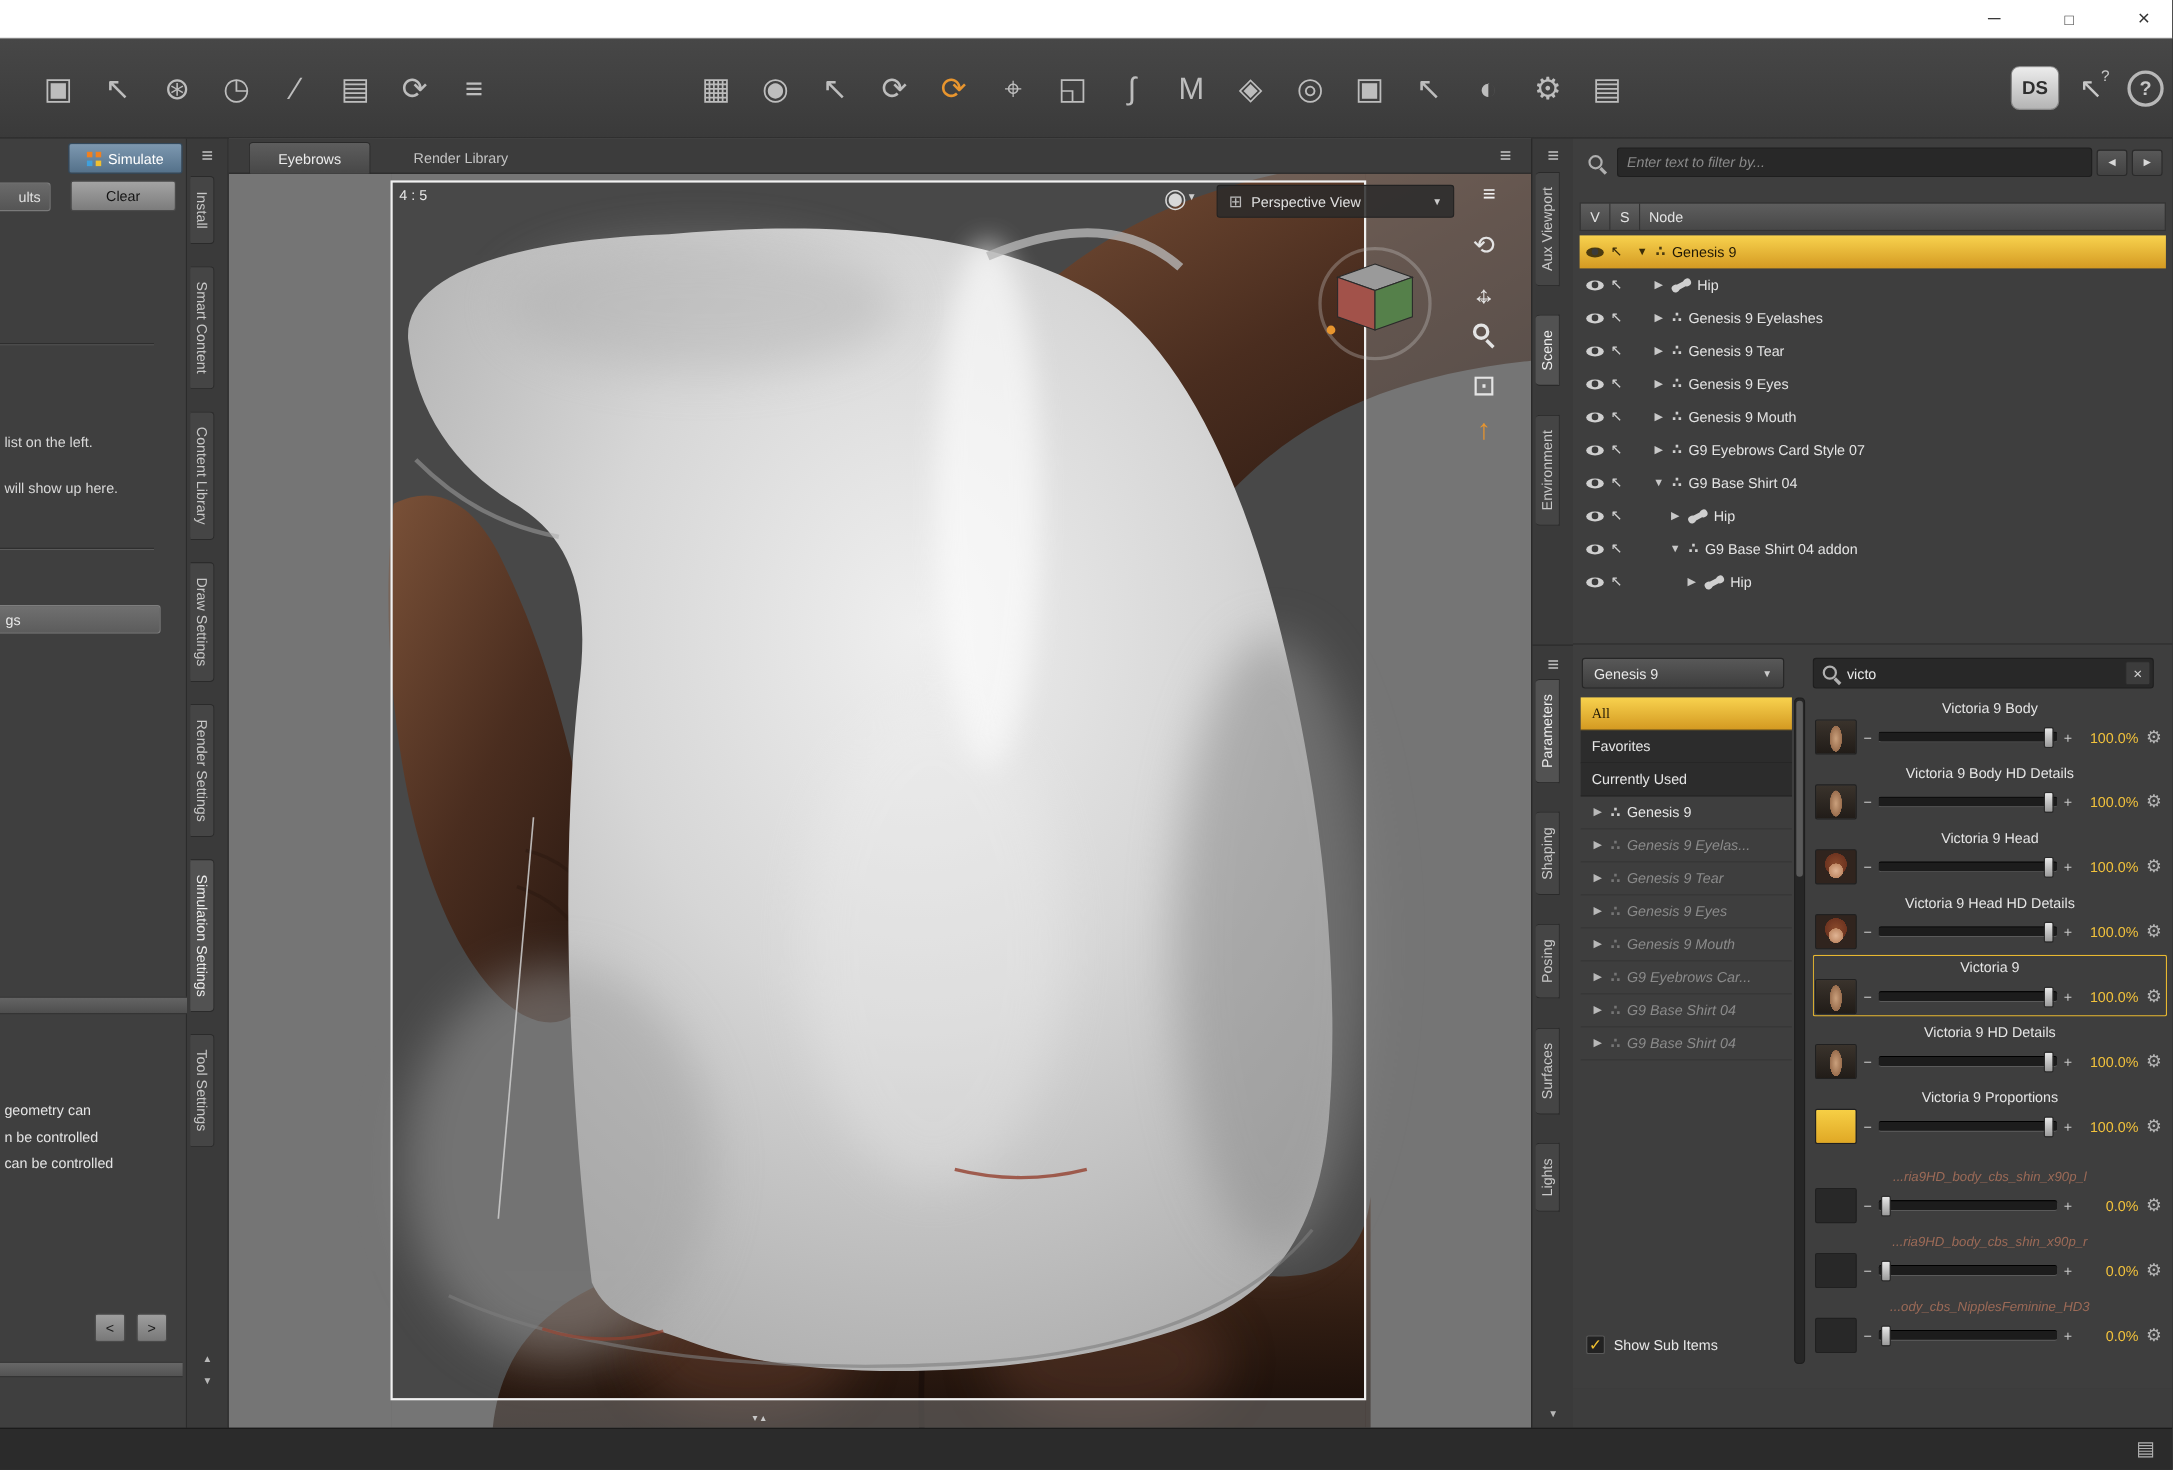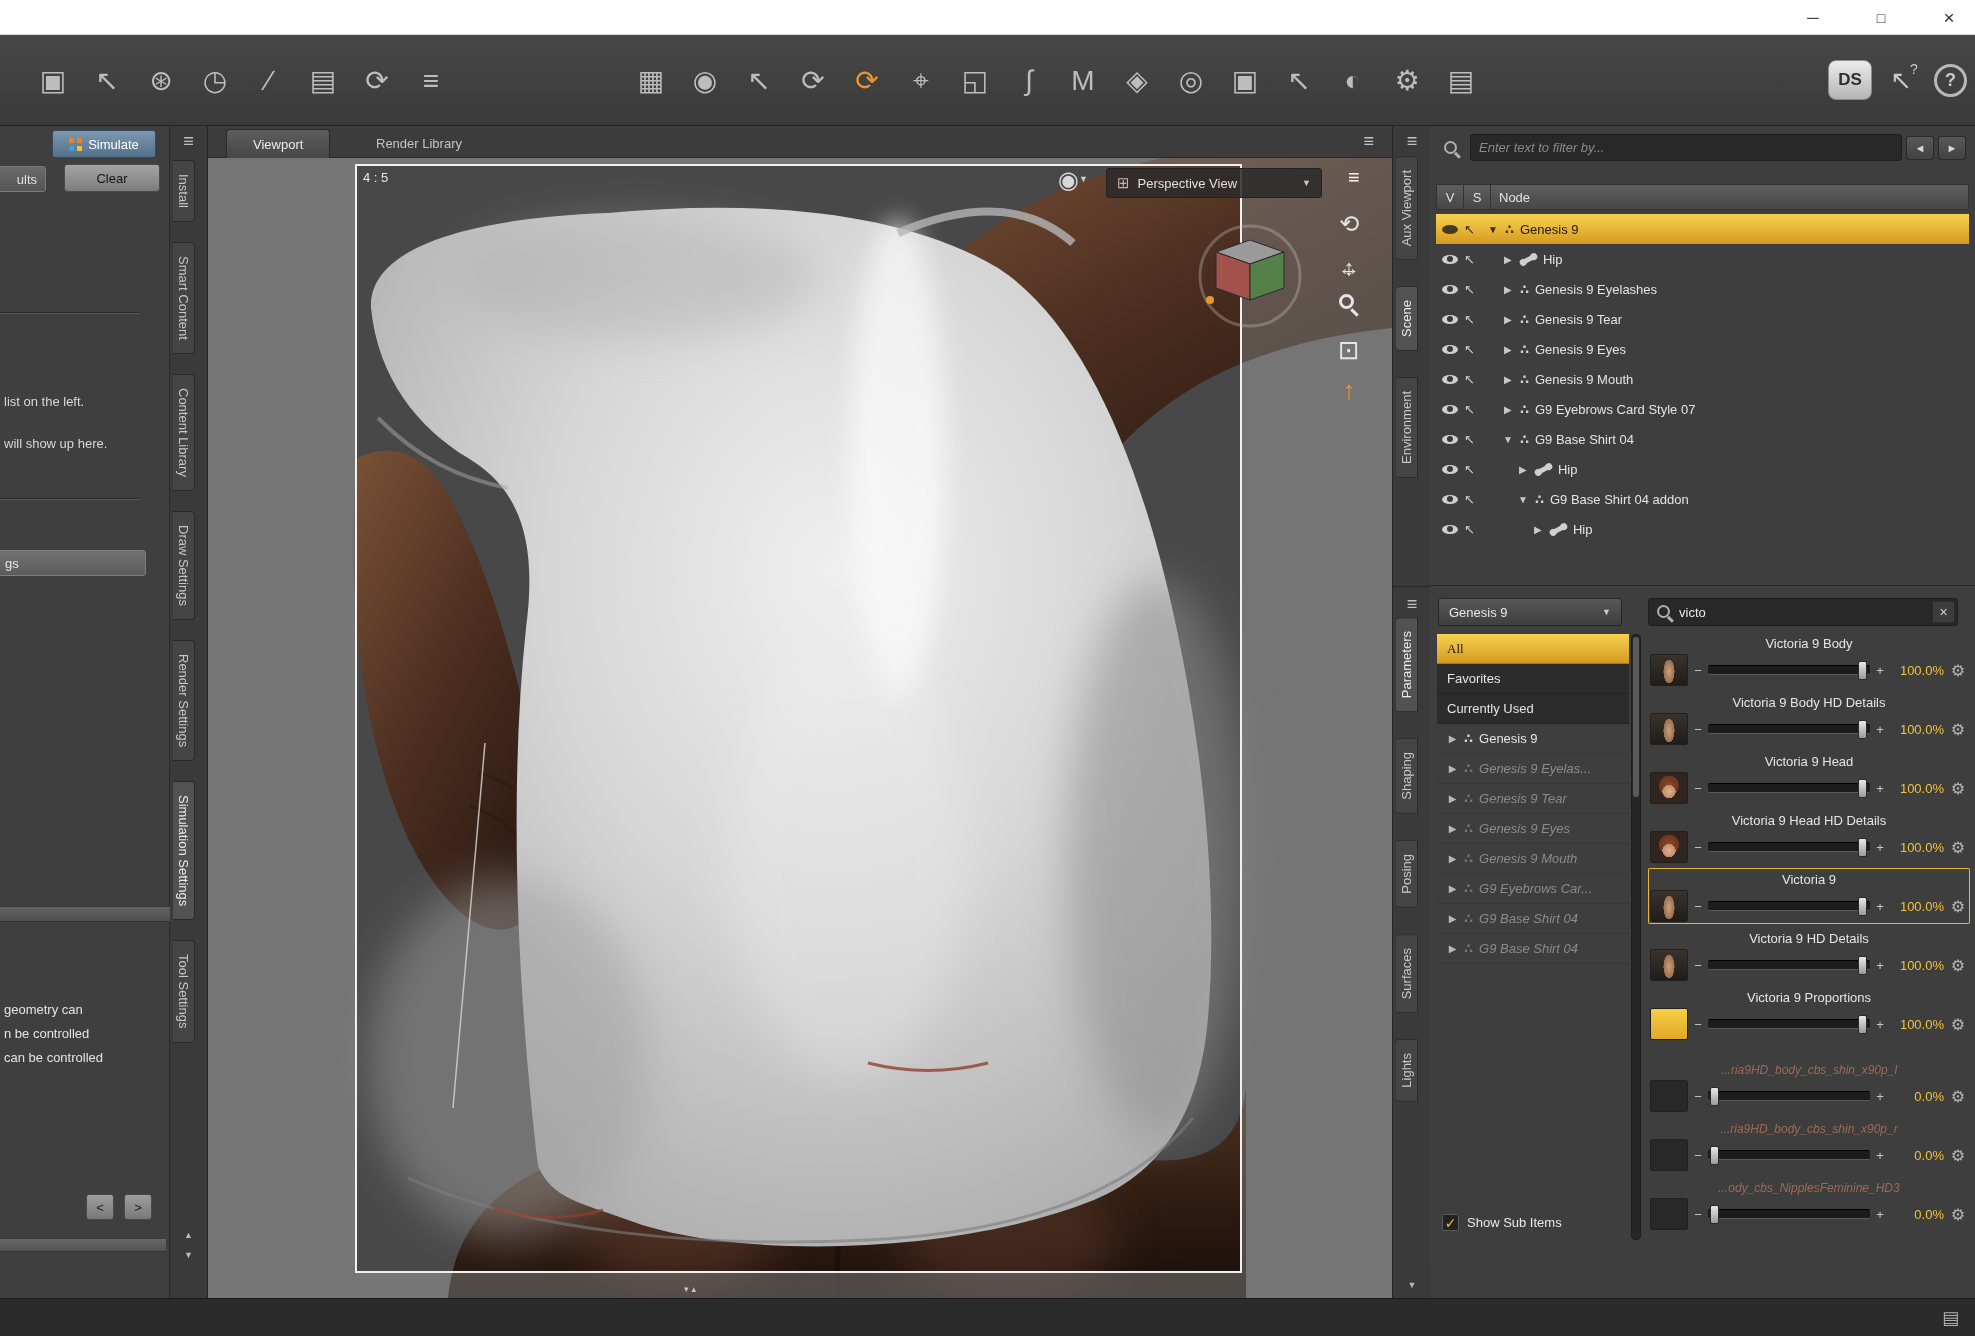--- a/index.html
+++ b/index.html
@@ -24,21 +24,21 @@
   .dslogo{position:absolute;left:1828px;top:25px;width:44px;height:40px;border-radius:8px;
           background:linear-gradient(#ececec,#b4b4b4);border:1px solid #8a8a8a;color:#2e2e2e;
           font-weight:bold;font-size:17px;display:flex;align-items:center;justify-content:center;}
   .helpcursor{position:absolute;left:1890px;top:30px;font-size:26px;color:#c8c8c8;}
   .helpcursor .q{position:absolute;left:20px;top:-4px;font-size:14px;color:#c8c8c8;}
   .helpcircle{position:absolute;left:1934px;top:29px;width:33px;height:33px;border:3px solid #b8b8b8;border-radius:50%;
               color:#c8c8c8;font-size:18px;font-weight:bold;display:flex;align-items:center;justify-content:center;}
 
   
   .left-pane{position:absolute;left:0;top:126px;width:170px;height:1172px;background:#3f3f3f;border-right:1px solid #2b2b2b;}
-  .sim-btn{position:absolute;left:52px;top:4px;width:104px;height:28px;display:flex;align-items:center;justify-content:center;gap:6px;
+  .sim-btn{position:absolute;left:62px;top:4px;width:104px;height:28px;display:flex;align-items:center;justify-content:center;gap:6px;
            background:linear-gradient(#7d98b0,#54718a);border:1px solid #33495c;border-radius:3px;color:#fff;font-size:13px;}
   .sim-ico{width:13px;height:13px;position:relative;flex:none;}
   .sim-ico::before{content:"";position:absolute;left:0;top:0;width:5px;height:5px;background:#f08020;
                    box-shadow:8px 0 0 #f08020,0 8px 0 #3fa0dc,8px 8px 0 #f0c030;}
   .btn-cut-results{position:absolute;left:-30px;top:40px;width:76px;height:26px;background:linear-gradient(#6a6a6a,#555555);
                    border:1px solid #7a7a7a;border-radius:3px;color:#e0e0e0;font-size:13px;display:flex;align-items:center;justify-content:flex-end;padding-right:8px;}
   .clear-btn{position:absolute;left:64px;top:38px;width:96px;height:28px;background:linear-gradient(#a4a4a4,#7c7c7c);
              border:1px solid #4a4a4a;border-radius:3px;color:#141414;font-size:13px;display:flex;align-items:center;justify-content:center;}
   .lp-div{position:absolute;left:0;height:2px;background:#2b2b2b;border-bottom:1px solid #5a5a5a;}
   .lp-div.d1{top:186px;width:140px;} .lp-div.d2{top:372px;width:140px;}
@@ -261,21 +261,21 @@
         <div class="vtab-l">Render Settings</div>
         <div class="vtab-l active">Simulation Settings</div>
         <div class="vtab-l">Tool Settings</div>
       </div>
     <div class="strip-arrow up">▲</div>
     <div class="strip-arrow down">▼</div>
   </div>
 
   <div class="viewport-pane">
     <div class="vp-tabbar">
-      <div class="vp-tab active">Viewport</div>
+      <div class="vp-tab active">Eyebrows</div>
       <div class="vp-tab idle">Render Library</div>
       <div class="burger">≡</div>
     </div>
     <div class="vp-canvas">
       <svg class="scene3d" width="1184" height="1140" viewBox="0 0 1184 1140">
         <defs>
           <linearGradient id="gSkin" x1="0" y1="0" x2="0.8" y2="1">
             <stop offset="0" stop-color="#7a5138"></stop>
               <stop offset="0.55" stop-color="#4a2d1f"></stop>
               <stop offset="1" stop-color="#2c1a12"></stop>

